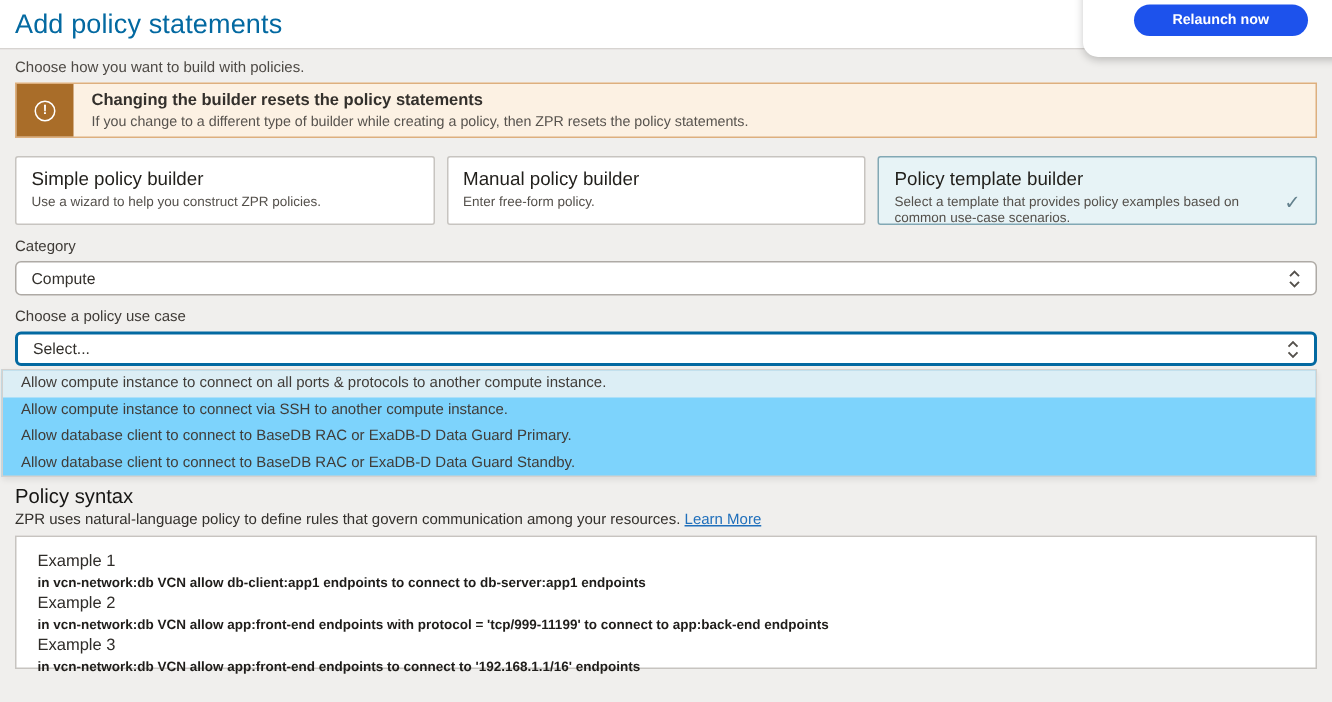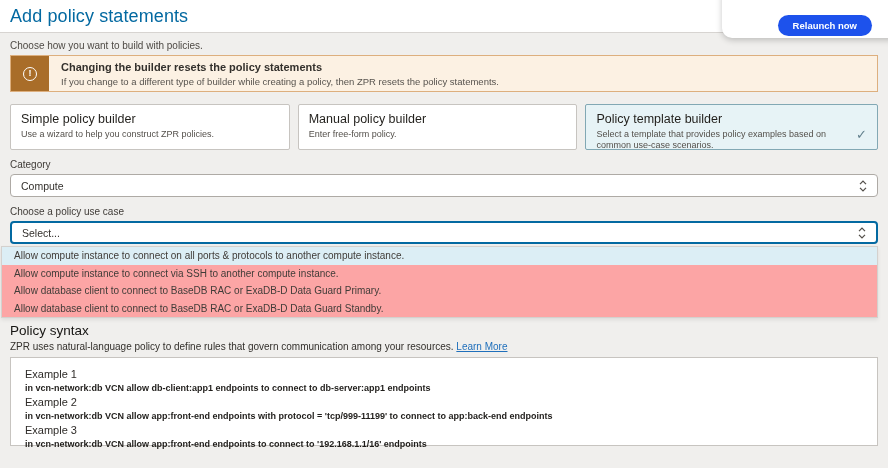--- a/index.html
+++ b/index.html
@@ -22,25 +22,25 @@
   
   .popup {
     position: absolute; top: -14px; right: -12px;
     width: 178px; height: 52px;
     background: #ffffff;
     border-radius: 10px;
     box-shadow: 0 2px 6px rgba(0,0,0,.22);
     z-index: 20;
   }
   .relaunch-btn {
-    position: absolute; right: 28px; bottom: 2px;
+    position: absolute; right: 28px; bottom: 14px;
     background: #1d52ec; color: #ffffff;
     border: none; border-radius: 12px;
     font-size: 9.5px; font-weight: 700;
-    padding: 5px 15px; cursor: pointer;
+    padding: 5px 26px; cursor: pointer;
     font-family: inherit;
   }
   
   .content { padding: 0 10px; position: relative; }
   .subtitle { margin-top: 7px; font-size: 10px; color: #4e4a45; height: 12px; }
   
   .banner {
     margin-top: 3px; height: 37px;
     background: #fcf1e3; border: 1px solid #ddaf7e;
     display: flex; align-items: stretch;
@@ -76,21 +76,21 @@
     margin-top: 3px; height: 23px; background: #ffffff;
     border: 1px solid #aeaaa5; border-radius: 4px;
     display: flex; align-items: center; padding: 0 10px;
     font-size: 10.5px; color: #33302c; cursor: pointer; position: relative;
   }
   .select.focused { border: 2px solid #0369a1; }
   .caret { position: absolute; right: 10px; top: 50%; transform: translateY(-50%); display: flex; }
   
   .options-panel {
     margin: 2px 0 0 -9px; width: 877px;
-    background: #fca5a5; border: 1px solid #d4d1ce;
+    background: #7dd3fc; border: 1px solid #d4d1ce;
     box-shadow: 0 2px 4px rgba(0,0,0,.08);
     position: relative; z-index: 5;
   }
   .option {
     height: 17.5px; display: flex; align-items: center;
     padding-left: 12px; font-size: 10px; color: #403c38; cursor: pointer;
   }
   .option.highlighted { background: #dceef5; }
   
   .syntax-heading { margin-top: 5px; font-size: 13.5px; font-weight: 400; color: #161513; }

